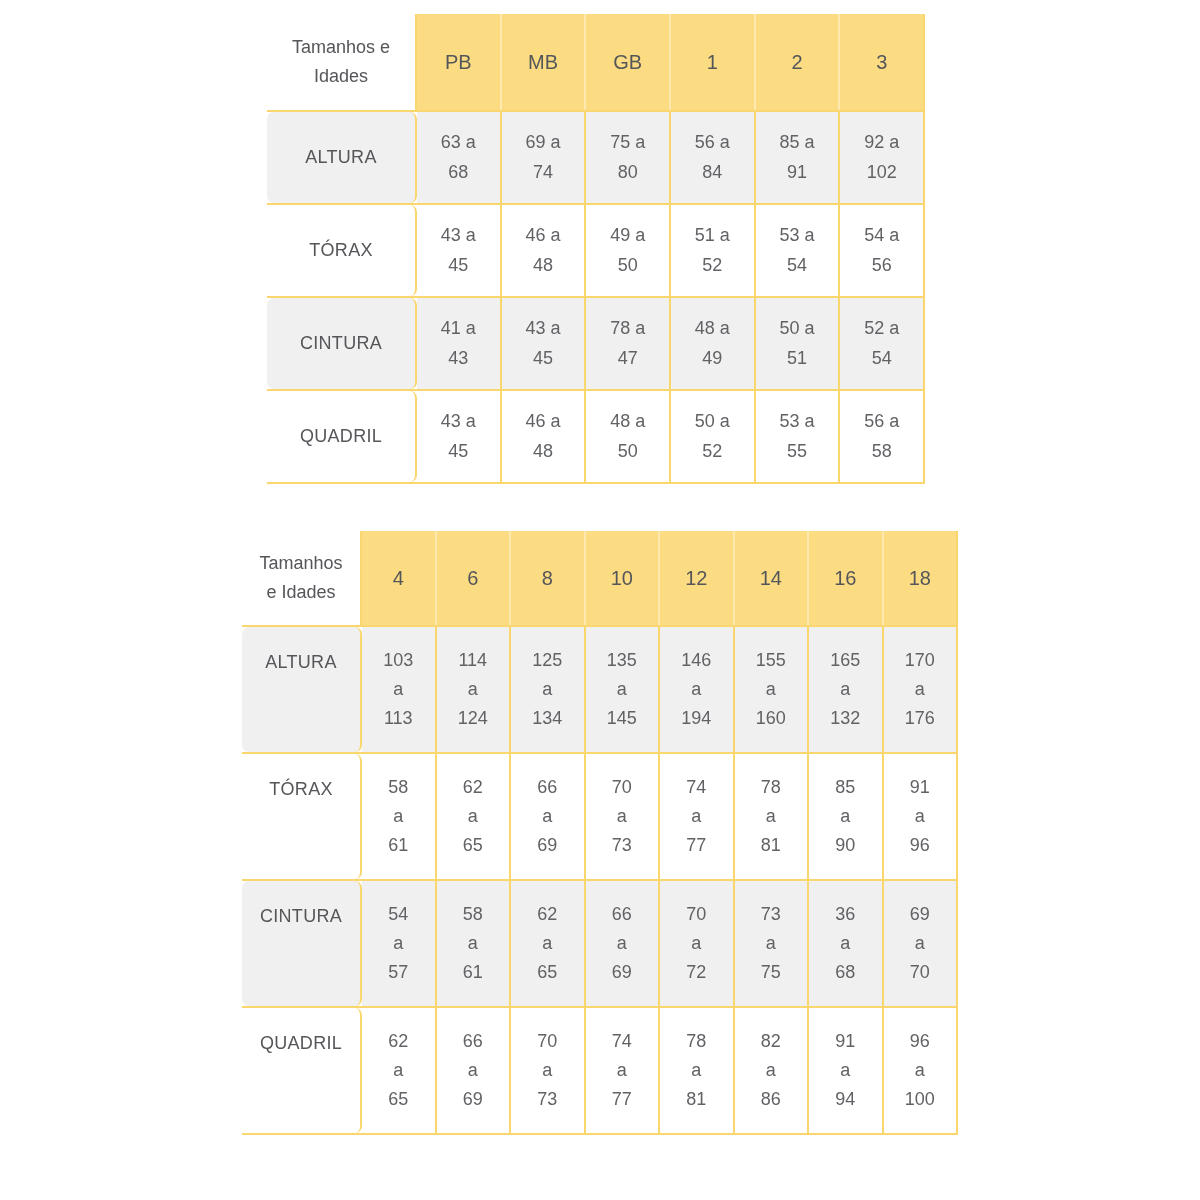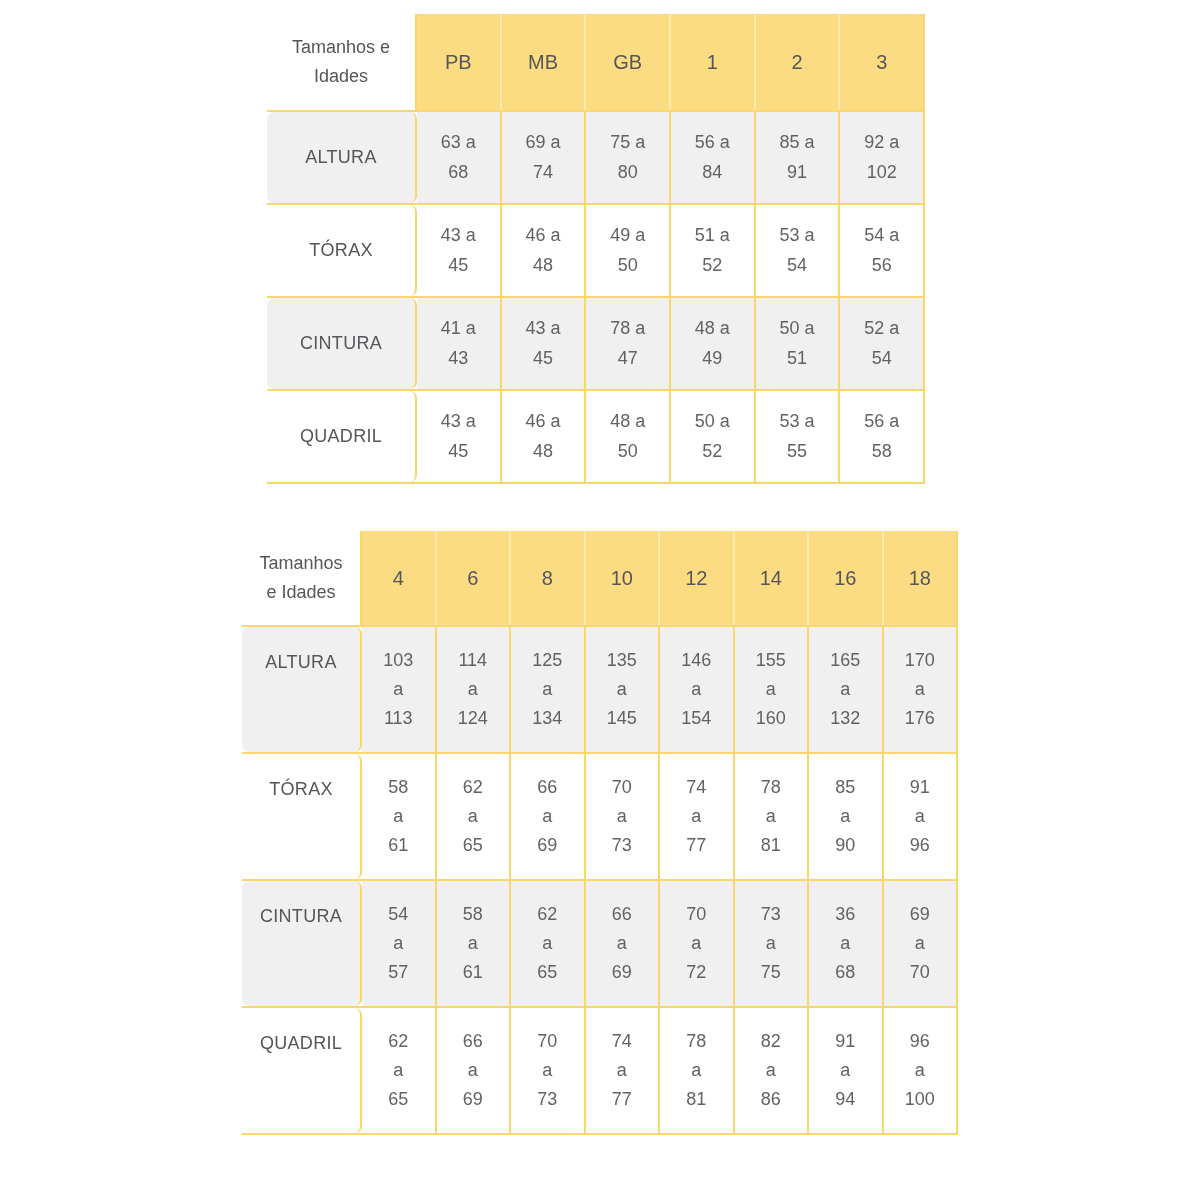--- a/index.html
+++ b/index.html
@@ -175,21 +175,21 @@
 a
 124</div>
         <div class="cell value-cell">125
 a
 134</div>
         <div class="cell value-cell">135
 a
 145</div>
         <div class="cell value-cell">146
 a
-154</div>
+194</div>
         <div class="cell value-cell">155
 a
 160</div>
         <div class="cell value-cell">165
 a
 132</div>
         <div class="cell value-cell">170
 a
 176</div>
       </div>

